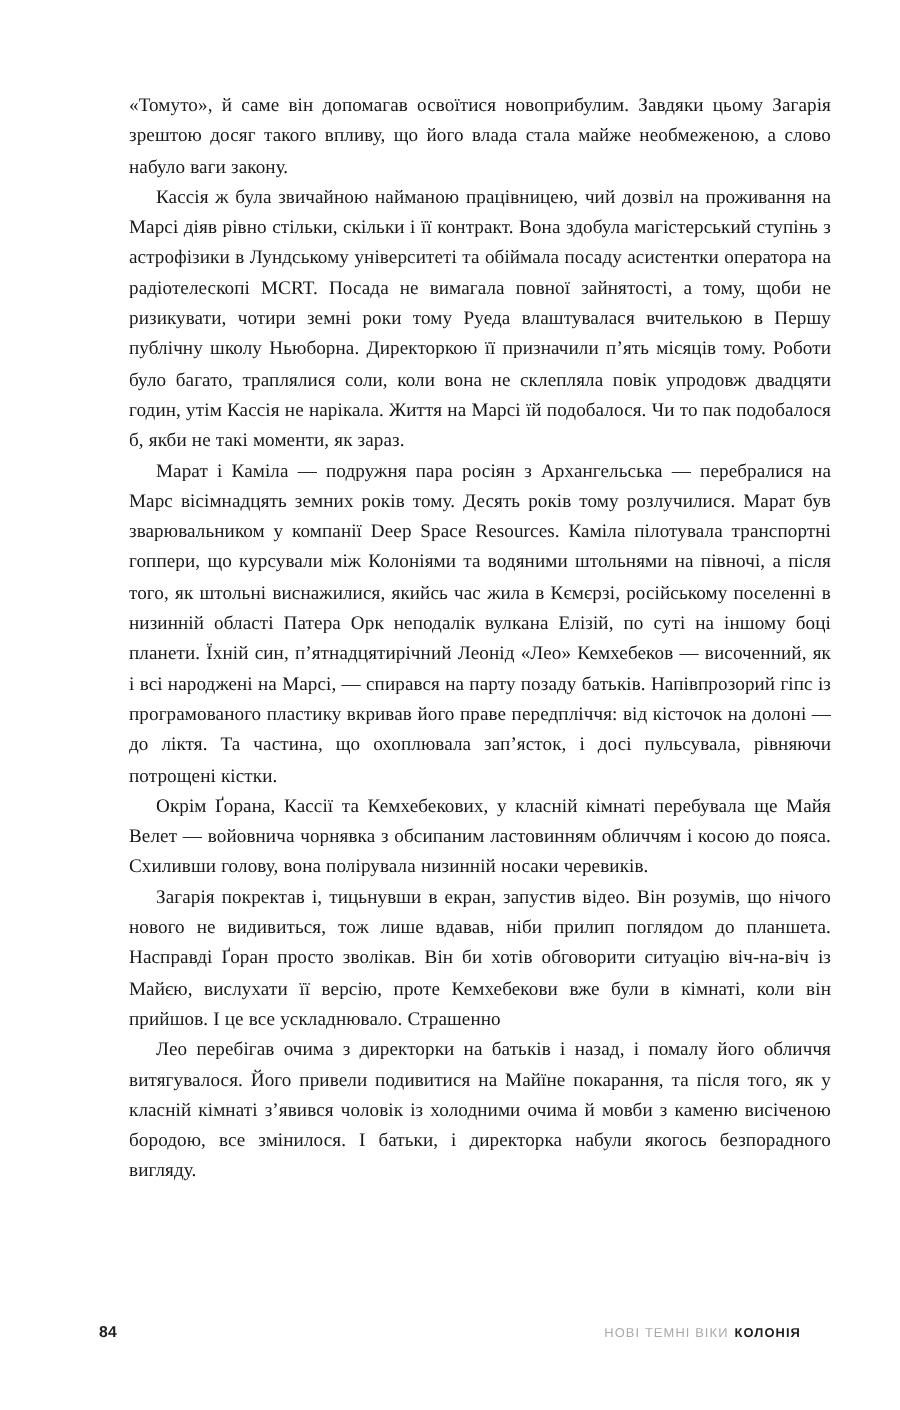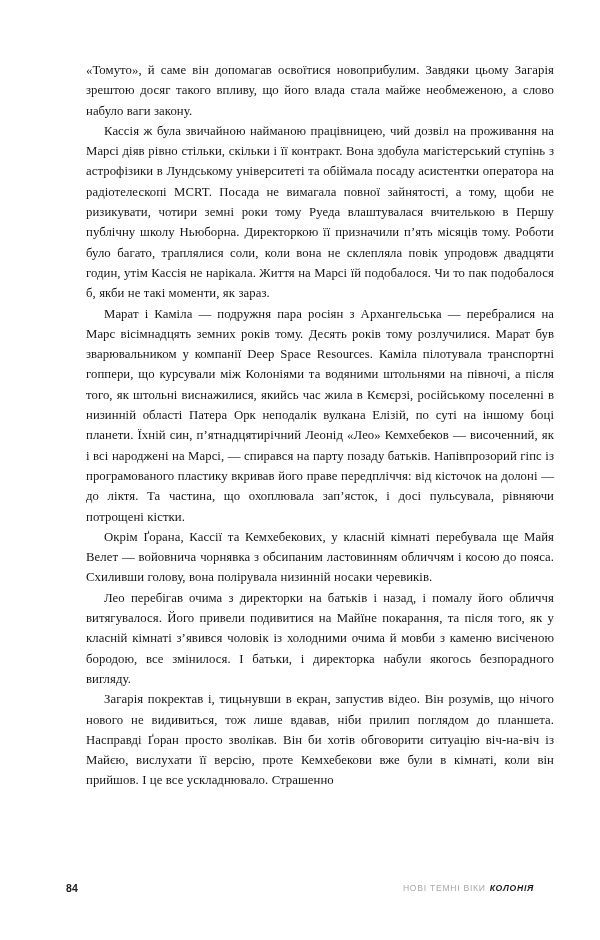--- a/index.html
+++ b/index.html
@@ -93,25 +93,25 @@
 </head>
 <body>
 
 <div id="page" style="background: rgb(255, 255, 255);">
 
   <div id="text-block">
     <p class="para no-indent">«Томуто», й саме він допомагав освоїтися новоприбулим. Завдяки цьому Загарія зрештою досяг такого впливу, що його влада стала майже необмеженою, а слово набуло ваги закону.</p>
     <p class="para">Кассія ж була звичайною найманою працівницею, чий дозвіл на проживання на Марсі діяв рівно стільки, скільки і її контракт. Вона здобула магістерський ступінь з астрофізики в Лундському університеті та обіймала посаду асистентки оператора на радіотелескопі MCRT. Посада не вимагала повної зайнятості, а тому, щоби не ризикувати, чотири земні роки тому Руеда влаштувалася вчителькою в Першу публічну школу Ньюборна. Директоркою її призначили п’ять місяців тому. Роботи було багато, траплялися соли, коли вона не склепляла повік упродовж двадцяти годин, утім Кассія не нарікала. Життя на Марсі їй подобалося. Чи то пак подобалося б, якби не такі моменти, як зараз.</p>
     <p class="para">Марат і Каміла — подружня пара росіян з Архангельська — перебралися на Марс вісімнадцять земних років тому. Десять років тому розлучилися. Марат був зварювальником у компанії Deep Space Resources. Каміла пілотувала транспортні гоппери, що курсували між Колоніями та водяними штольнями на півночі, а після того, як штольні виснажилися, якийсь час жила в Кємєрзі, російському поселенні в низинній області Патера Орк неподалік вулкана Елізій, по суті на іншому боці планети. Їхній син, п’ятнадцятирічний Леонід «Лео» Кемхебеков — височенний, як і всі народжені на Марсі, — спирався на парту позаду батьків. Напівпрозорий гіпс із програмованого пластику вкривав його праве передпліччя: від кісточок на долоні — до ліктя. Та частина, що охоплювала зап’ясток, і досі пульсувала, рівняючи потрощені кістки.</p>
     <p class="para">Окрім Ґорана, Кассії та Кемхебекових, у класній кімнаті перебувала ще Майя Велет — войовнича чорнявка з обсипаним ластовинням обличчям і косою до пояса. Схиливши голову, вона полірувала низинній носаки черевиків.</p>
+    <p class="para">Загарія покректав і, тицьнувши в екран, запустив відео. Він розумів, що нічого нового не видивиться, тож лише вдавав, ніби прилип поглядом до планшета. Насправді Ґоран просто зволікав. Він би хотів обговорити ситуацію віч-на-віч із Майєю, вислухати її версію, проте Кемхебекови вже були в кімнаті, коли він прийшов. І це все ускладнювало. Страшенно</p>
     <p class="para">Лео перебігав очима з директорки на батьків і назад, і помалу його обличчя витягувалося. Його привели подивитися на Майїне покарання, та після того, як у класній кімнаті з’явився чоловік із холодними очима й мовби з каменю висіченою бородою, все змінилося. І батьки, і директорка набули якогось безпорадного вигляду.</p>
-    <p class="para">Загарія покректав і, тицьнувши в екран, запустив відео. Він розумів, що нічого нового не видивиться, тож лише вдавав, ніби прилип поглядом до планшета. Насправді Ґоран просто зволікав. Він би хотів обговорити ситуацію віч-на-віч із Майєю, вислухати її версію, проте Кемхебекови вже були в кімнаті, коли він прийшов. І це все ускладнювало. Страшенно</p>
   </div>
 
   <div id="footer">
     <span id="folio">84</span>
     <span id="running-head">
       <span class="series" style="color: rgb(168, 168, 168);">НОВІ ТЕМНІ ВІКИ</span>
-      <span class="title" style="color: rgb(29, 29, 29); font-style: italic;">КОЛОНІЯ</span>
+      <span class="title" style="color: rgb(29, 29, 29);">КОЛОНІЯ</span>
     </span>
   </div>
 
 </div>
 
 </body></html>

